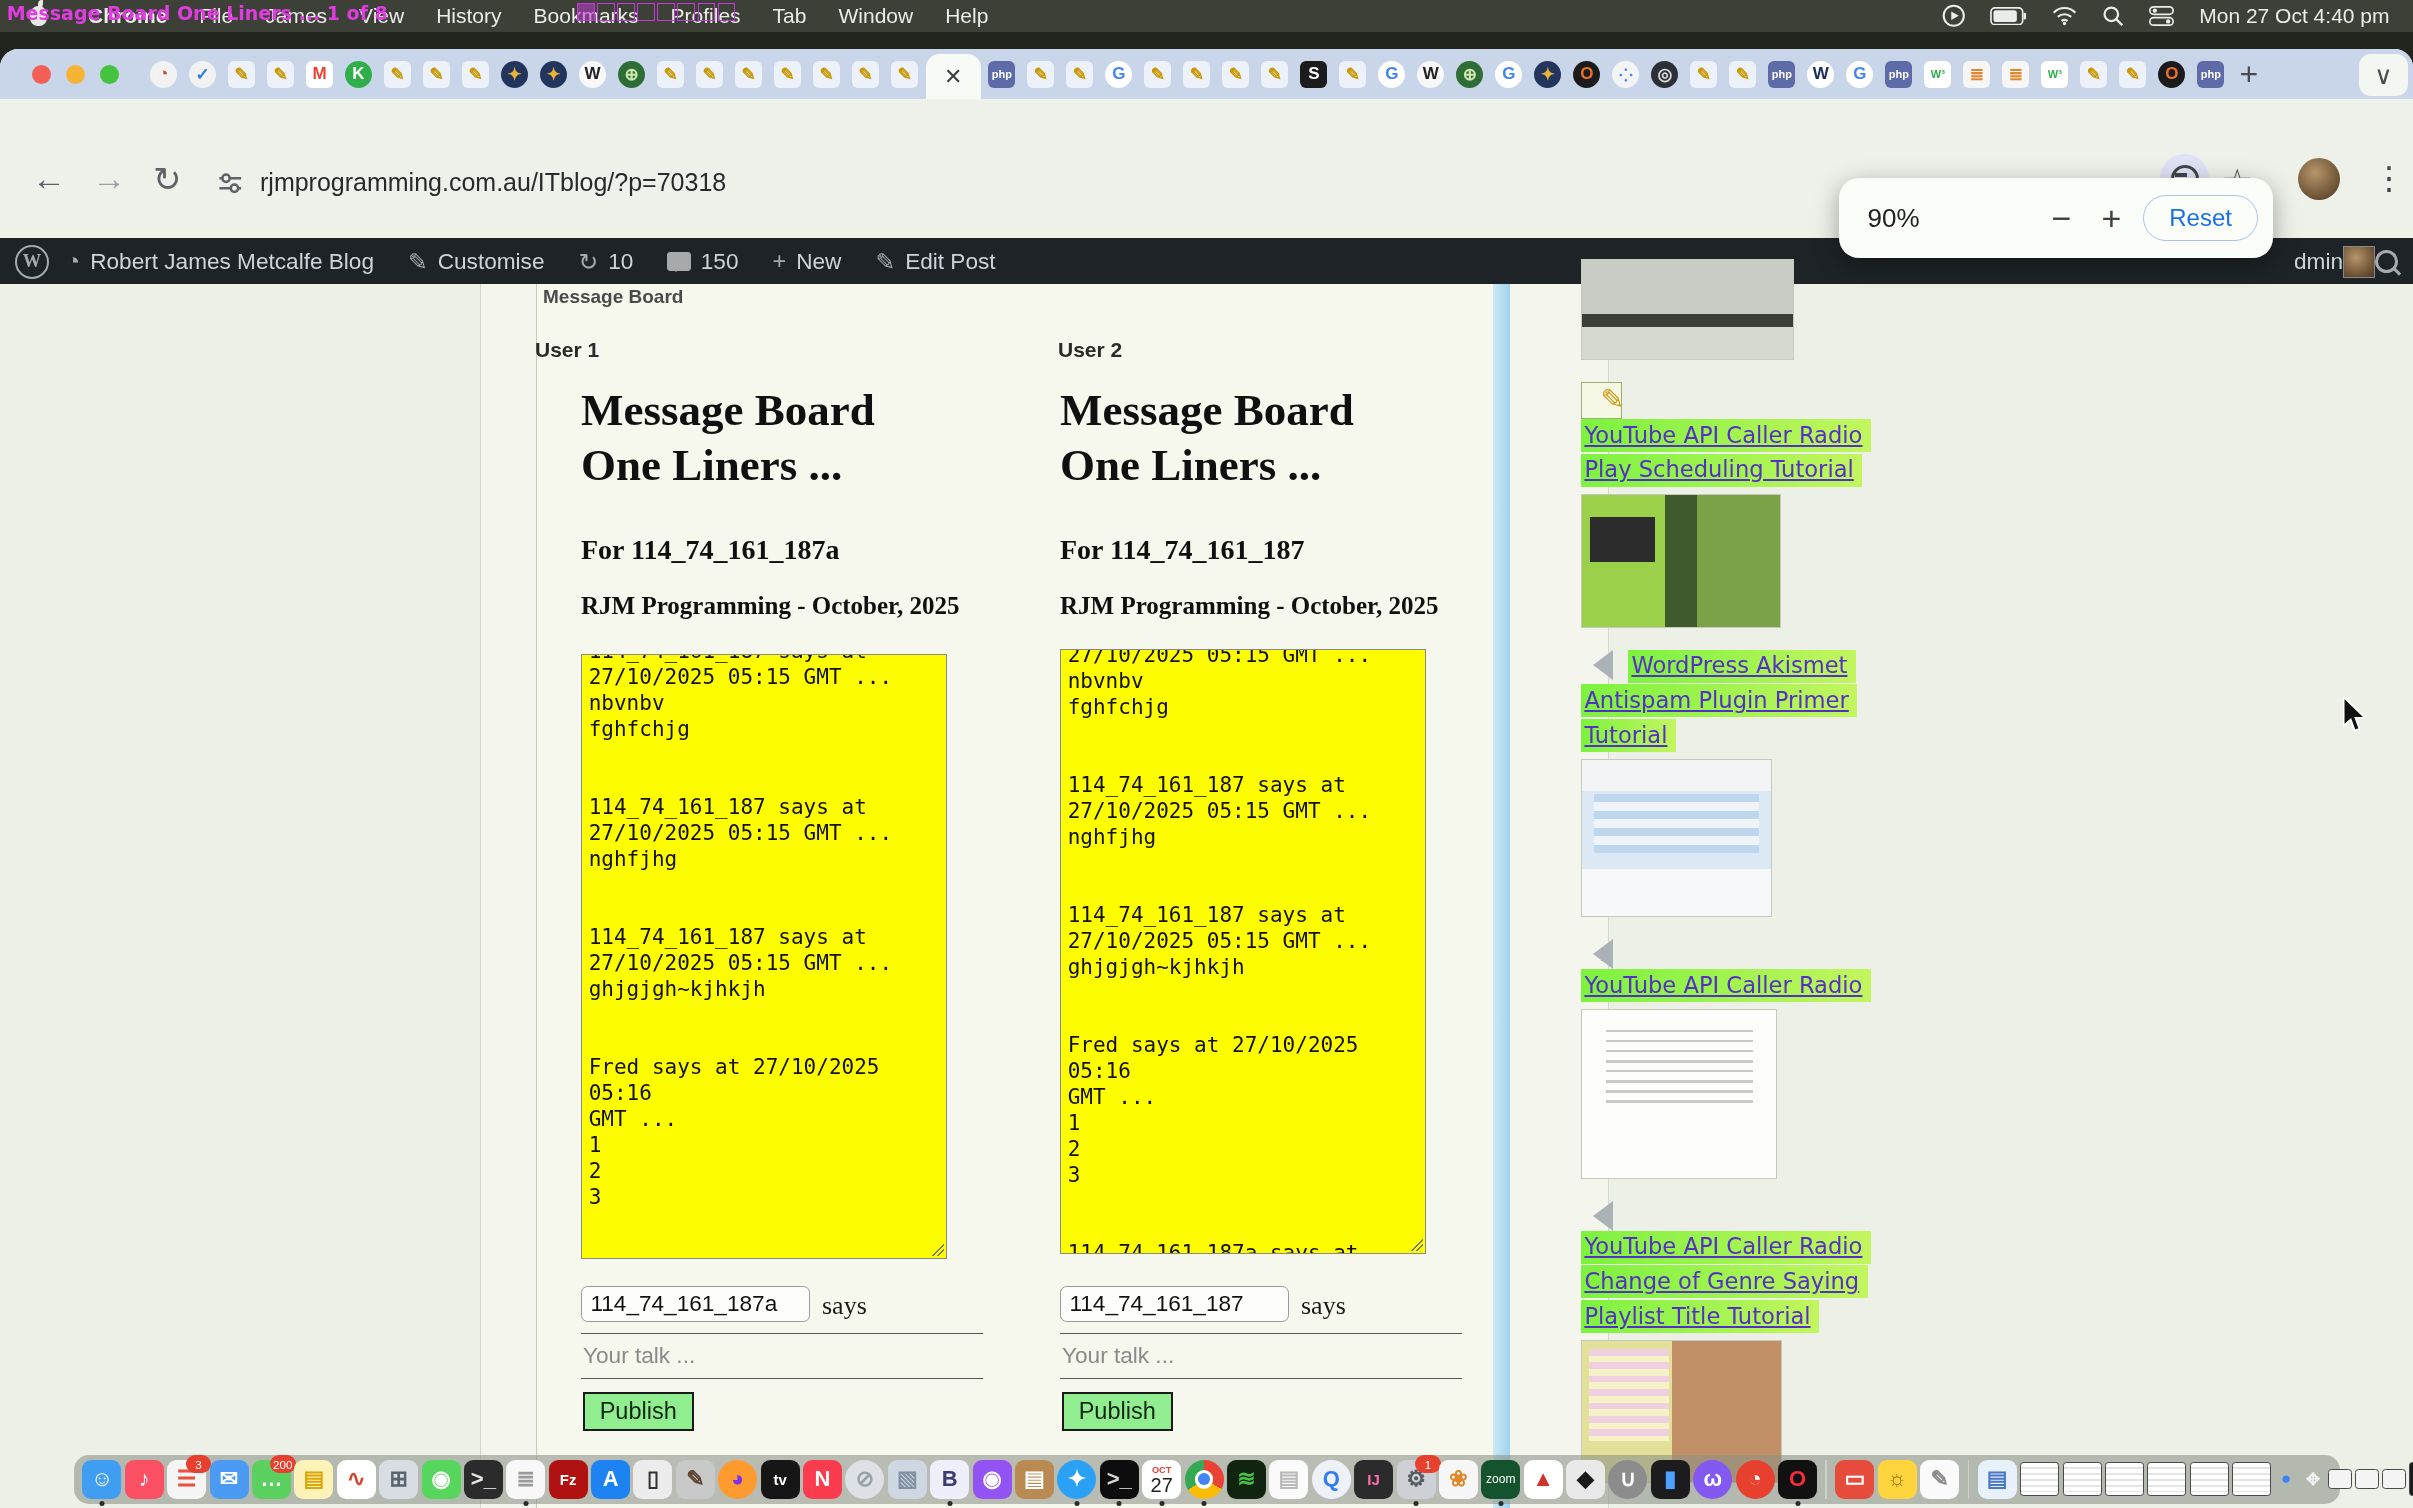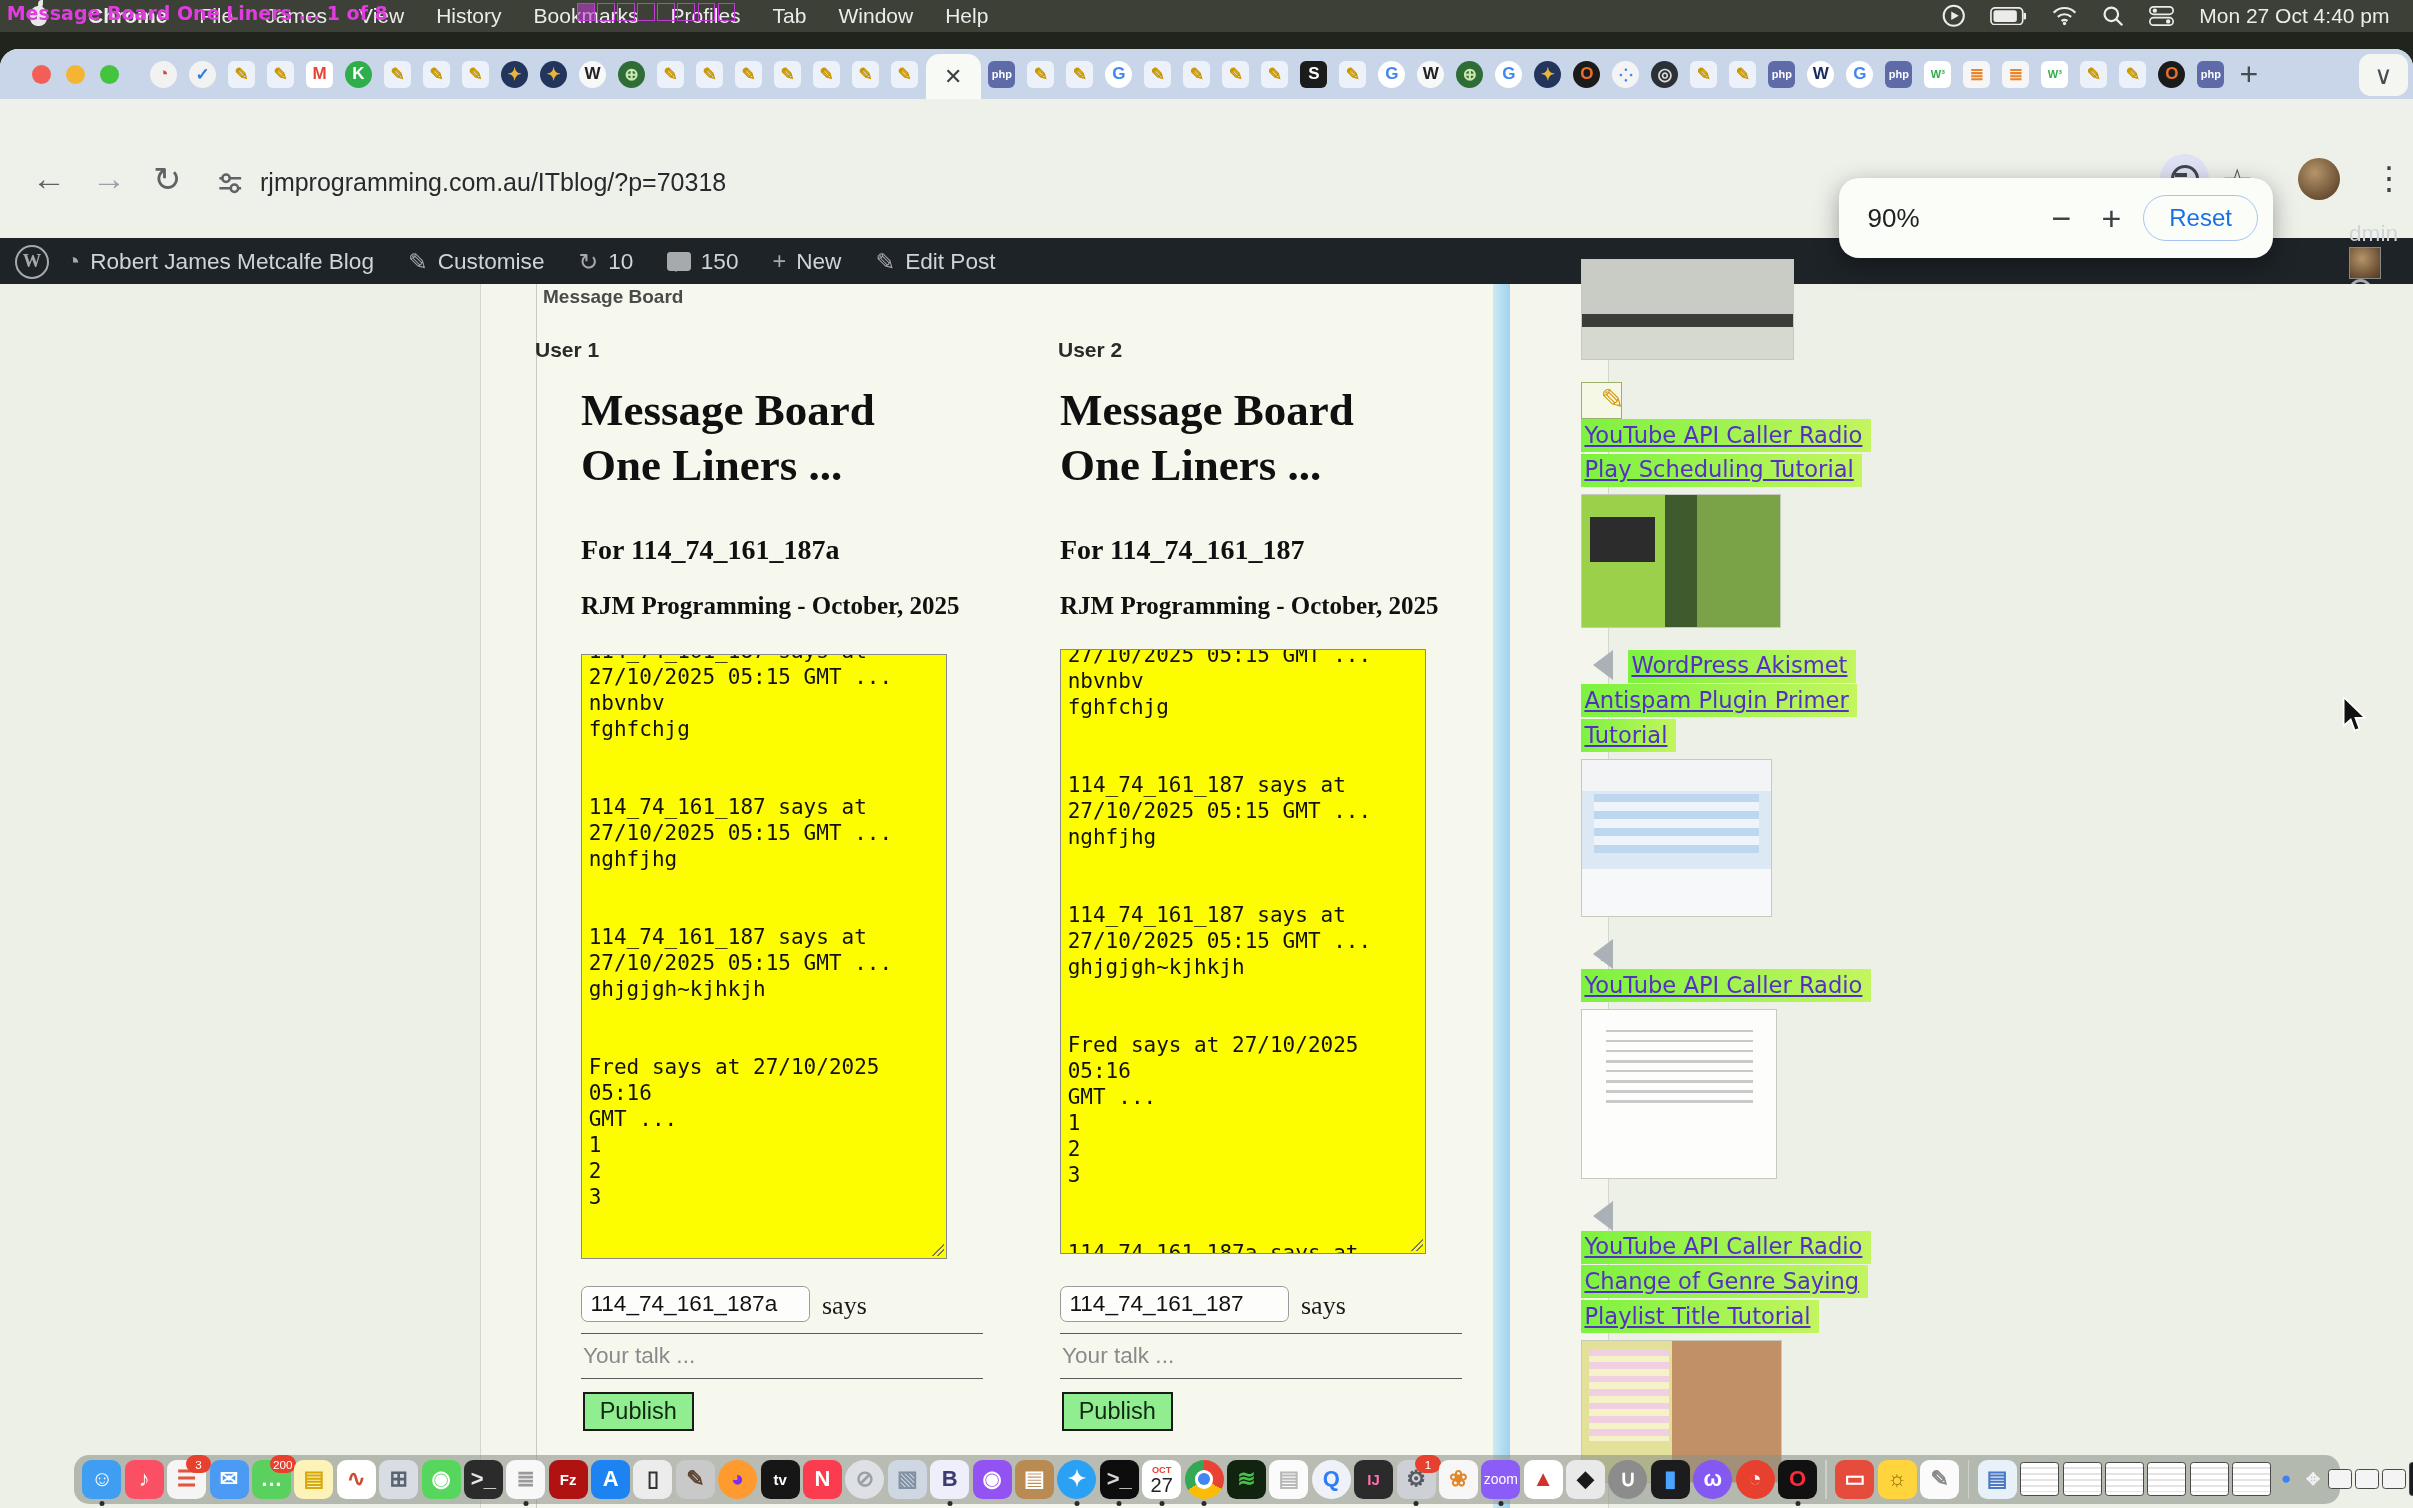--- a/index.html
+++ b/index.html
@@ -43,21 +43,21 @@
   .star{position:absolute;top:62px;left:2222px;font-size:34px;color:#4a4f55;}
   .avatar{position:absolute;top:59px;left:2298px;width:42px;height:42px;border-radius:50%;background:radial-gradient(circle at 40% 35%,#b5956a,#6b5034 70%,#4c3a24);}
   .dots3{position:absolute;top:60px;left:2373px;font-size:32px;color:#3f4449;}
   
   .wpbar{position:absolute;top:189px;left:0;width:100%;height:47px;background:#1d2327;display:flex;align-items:center;color:#cfd4d9;font-size:22.6px;gap:0;}
   .wpbar .seg{display:flex;align-items:center;gap:10px;margin:0 17px;white-space:nowrap;}
   .wplogo{width:30px;height:30px;border:2.5px solid #a7aaad;border-radius:50%;display:flex;align-items:center;justify-content:center;font-size:18.4px;font-weight:bold;color:#a7aaad;margin-left:15px;font-family:"Liberation Serif",serif;}
   .wpico{color:#a7aaad;font-size:23.5px;}
   .bub{width:23.5px;height:18.4px;background:#a7aaad;border-radius:3.4px;position:relative;}
   .bub::after{content:"";position:absolute;left:3.4px;bottom:-6.7px;border:5px solid transparent;border-top-color:#a7aaad;}
-  .wp-right{margin-left:auto;display:flex;margin-right:15px;flex-direction:column;}
+  .wp-right{margin-left:auto;display:flex;align-items:center;margin-right:15px;}
   .wp-avatar{width:30px;height:30px;background:radial-gradient(circle at 40% 35%,#b5956a,#6b5034 70%,#4c3a24);border:1.7px solid #888;}
   .mag2{width:17px;height:17px;border:3.4px solid #a7aaad;border-radius:50%;position:relative;}
   .mag2::after{content:"";position:absolute;width:3.4px;height:10px;background:#a7aaad;transform:rotate(-45deg);left:17px;top:13.4px;}
   
   .zoompop{position:absolute;top:178px;left:1839px;width:434px;height:80px;background:#fbfdf8;border-radius:20px;box-shadow:0 6.7px 25px rgba(0,0,0,.35);z-index:40;display:flex;align-items:center;}
   .zp-level{font-size:26px;color:#202124;margin-left:28.5px;}
   .zp-btn{font-size:34px;color:#3c4043;width:50px;text-align:center;}
   .zp-minus{margin-left:117px;}
   .zp-reset{margin-left:6.7px;border:1.7px solid #aac3f2;border-radius:34px;color:#1a6fe8;font-size:24px;padding:8.4px 25px;}
   
@@ -110,21 +110,21 @@
   .di.sm{width:23.5px;height:23.5px;font-size:17px;}
   .badge{position:absolute;top:-5px;right:-5px;min-width:18.4px;height:18.4px;border-radius:10px;background:#e8402f;color:#fff;font-size:11.7px;display:flex;align-items:center;justify-content:center;padding:0 3.4px;font-weight:normal;}
   .run-dot{position:absolute;bottom:-6.7px;left:50%;transform:translateX(-50%);width:5px;height:5px;border-radius:50%;background:#2a2a2a;}
   .dsep{width:1.7px;height:39px;background:rgba(255,255,255,.35);margin:0 5px;flex:0 0 auto;}
   .di.cal{background:#fff;flex-direction:column;gap:0;}
   .cal-top{font-size:9.2px;color:#e8402f;line-height:10px;margin-top:1px;}
   .cal-day{font-size:20px;color:#222;line-height:20px;font-weight:normal;}
   .chrome-ic{background:conic-gradient(#ea4335 0 33%,#fbbc05 33% 66%,#34a853 66% 100%);}
   .chrome-ic .cc{width:18.4px;height:18.4px;border-radius:50%;background:#fff;display:flex;align-items:center;justify-content:center;}
   .chrome-ic .ccc{width:11.7px;height:11.7px;border-radius:50%;background:#4285f4;}
-  .di.zoomapp{background:#8b5cf6;color:#fff;font-size:14px;font-weight:normal;}
+  .di.zoomapp{background:#14532d;color:#fff;font-size:12px;font-weight:normal;}
   .di.win{width:39px;height:34px;background:repeating-linear-gradient(180deg,#ffffff 0 4.2px,#e4e4e4 4.2px 5.9px);border:1.7px solid #4a4a4a;border-radius:3.4px;box-sizing:border-box;}
   .di.winsm{width:23.5px;height:20px;background:#f4f4f4;border:1.7px solid #4a4a4a;border-radius:3.4px;box-sizing:border-box;}
   .di.windark{width:39px;height:34px;background:#1b1b1f;border:1.7px solid #4a4a4a;border-radius:3.4px;box-sizing:border-box;color:#fa2b3c;font-size:17px;}
   
   .cursor{position:absolute;left:2342px;top:697px;z-index:100;}
 </style>
 </head>
 <body>
 
 <div class="menubar">

